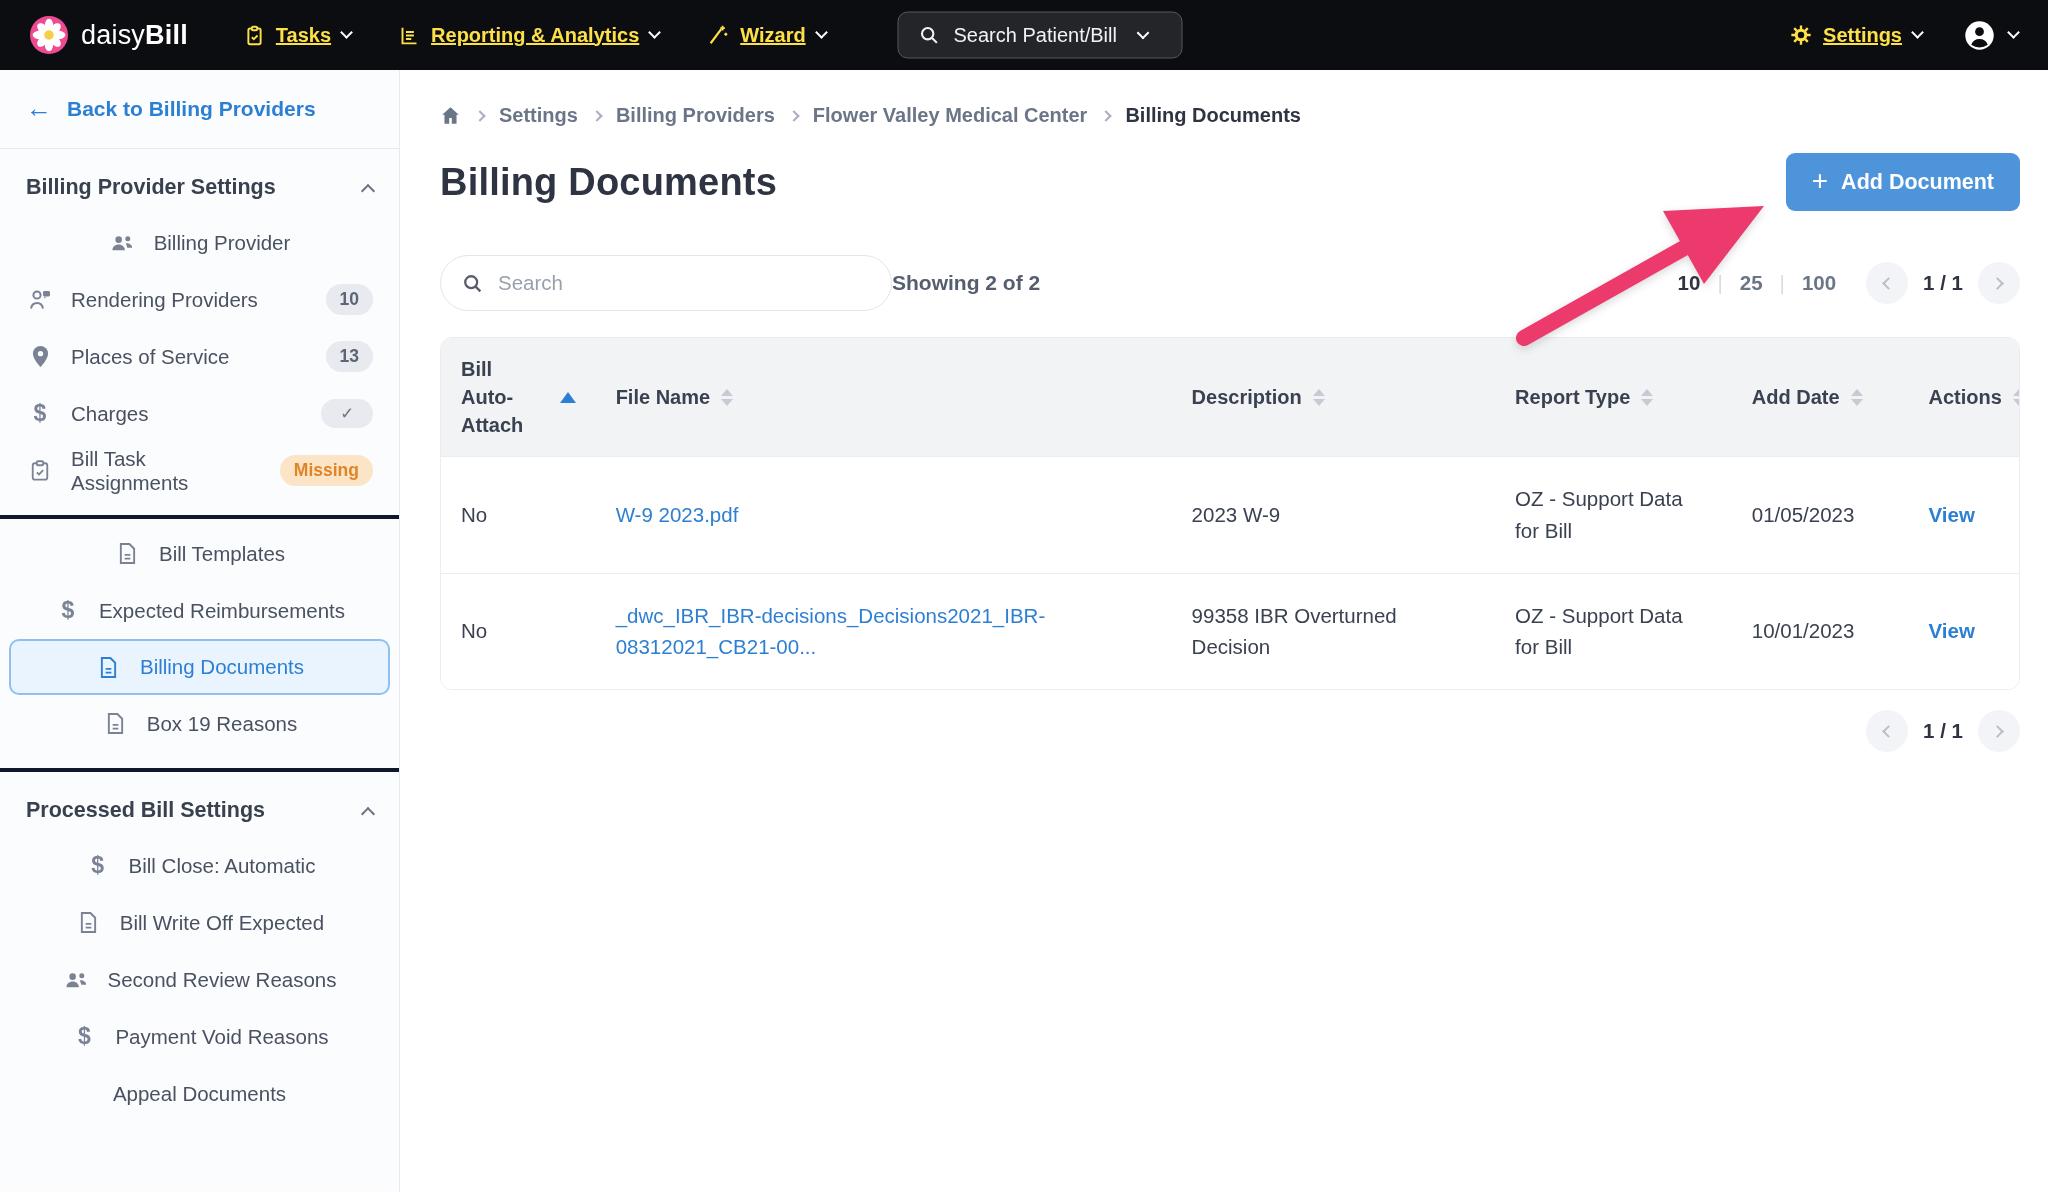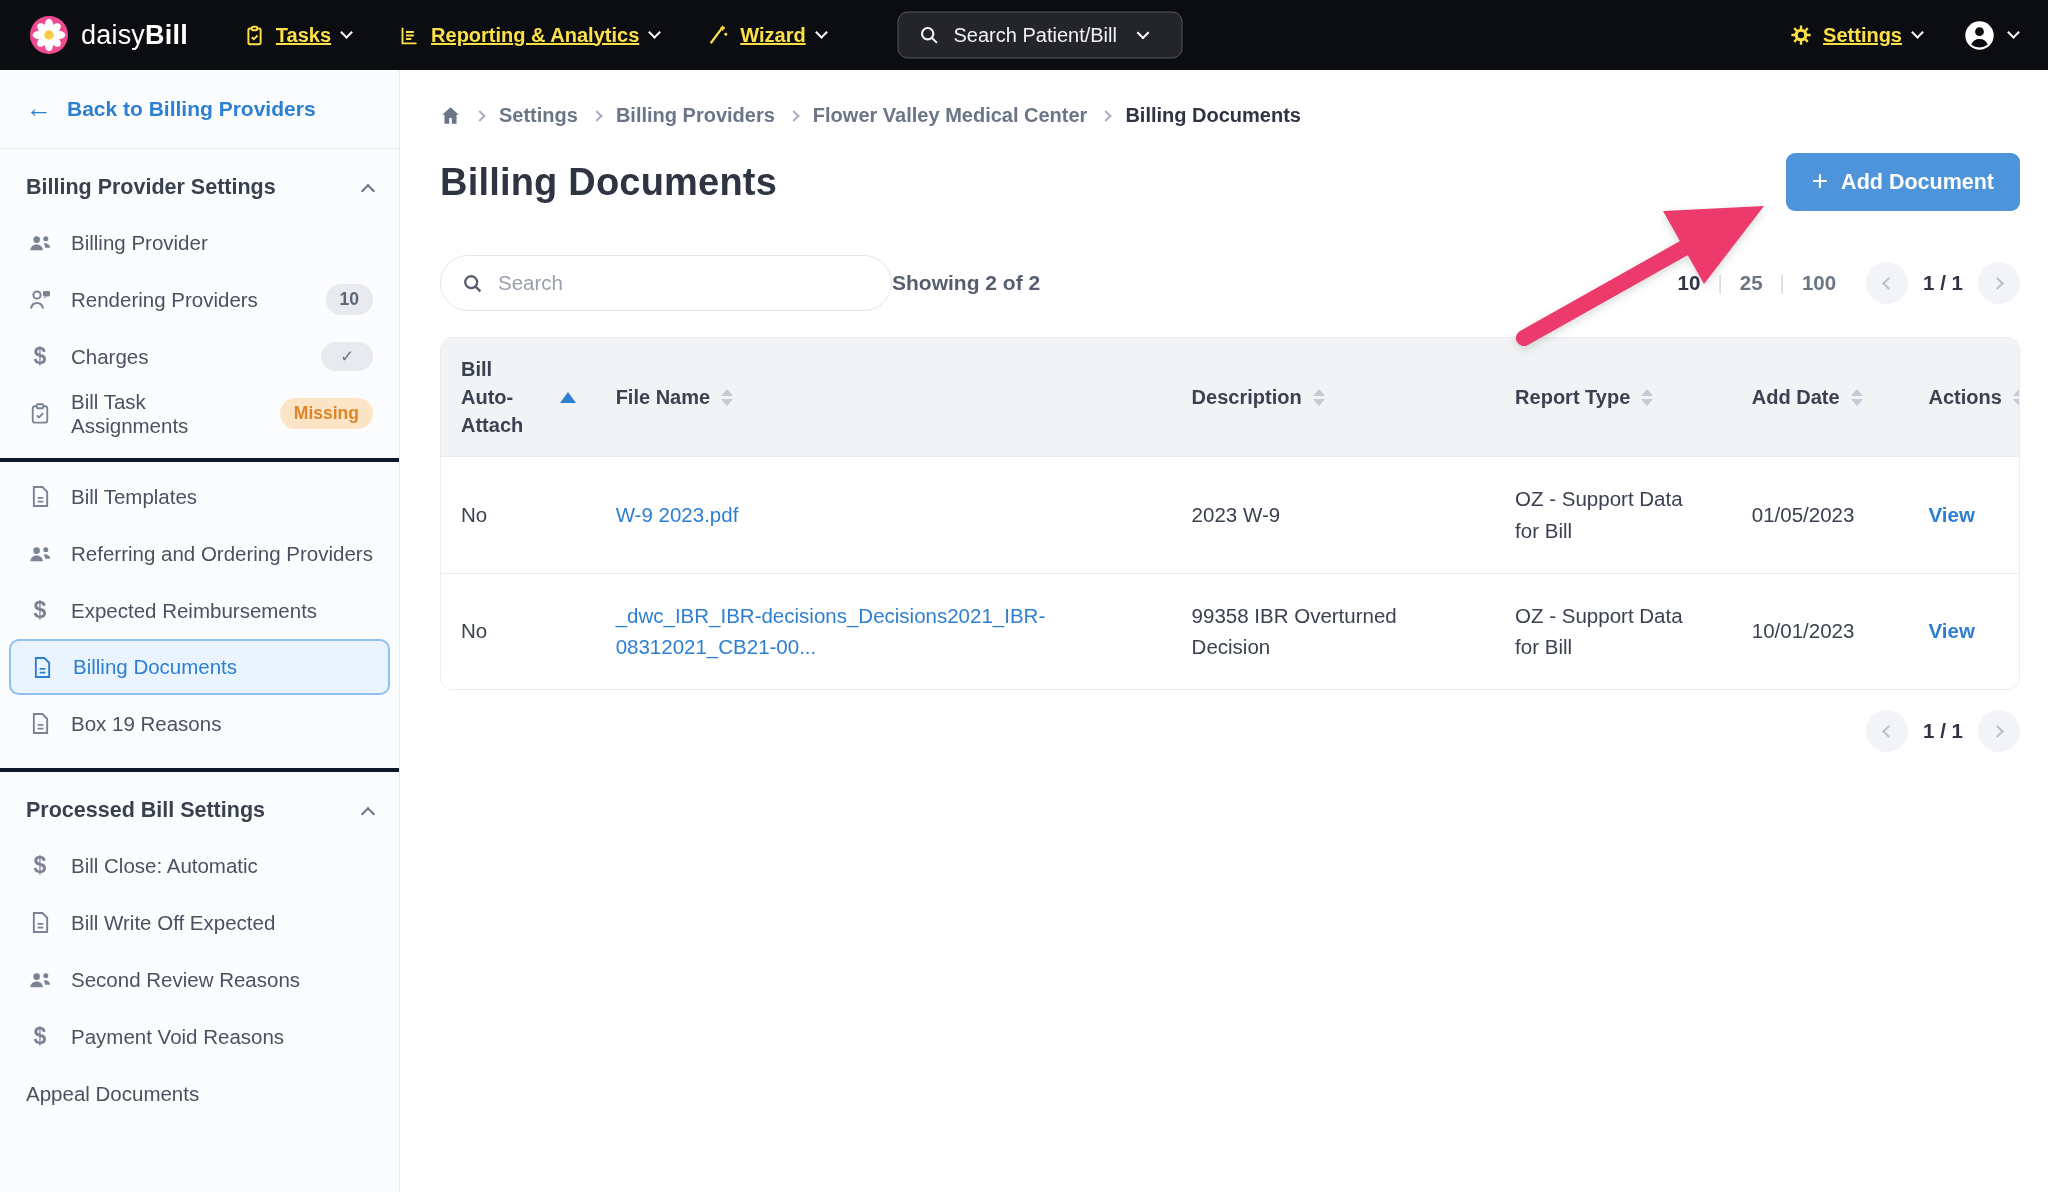--- a/index.html
+++ b/index.html
@@ -34,21 +34,21 @@
   .shell { display:flex; height:1122px; }
 
   
   .sidebar { width:400px; min-width:400px; background:#FBFCFE; border-right:1px solid #E7E9EE; overflow:hidden; }
   .back-row { display:flex; align-items:center; gap:15px; padding:27px 26px; border-bottom:1px solid #E7E9EE; color:#2D7FD3; font-size:21px; font-weight:700; cursor:pointer; }
   .back-arrow { font-size:26px; line-height:1; font-weight:400; margin-top:-2px; }
   .side-section { padding:6px 0 16px; }
   .side-section:not(:last-child) { border-bottom:4px solid #0f172a; }
   .section-head { display:flex; justify-content:space-between; align-items:center; padding:20px 26px 14px; color:#39404E; font-weight:800; font-size:21.5px; cursor:pointer; }
   .chev-up { width:10px; height:10px; border-right:2.5px solid #6a7284; border-bottom:2.5px solid #6a7284; transform:rotate(-135deg); margin-top:6px; }
-  .side-item { display:flex; align-items:center; gap:17px; height:57px; padding:0 26px; font-size:20.5px; color:#4A5160; cursor:pointer; }
+  .side-item { display:flex; align-items:center; gap:17px; height:57px; padding:0 26px; font-size:20.5px; color:#4A5160; cursor:pointer;justify-content:center; }
   .side-item .icon { width:28px; display:flex; justify-content:center; align-items:center; color:#7b8294; flex:none; }
   .side-item .icon .dollar { font-size:23px; font-weight:600; }
   .side-item.active { margin:0 9px; padding:0 17px; height:56px; border:2px solid #8FC0EF; background:#EAF4FE; border-radius:10px; color:#2D7FD3; }
   .side-item.active .icon { color:#2D7FD3; }
   .badge { margin-left:auto; background:#E8EAEF; color:#5C6575; border-radius:17px; padding:5px 14px; font-size:17.5px; font-weight:700; }
   .badge.warning { background:#FBE5C6; color:#E08428; }
   .badge.check { padding:5px 19px; color:#6e7787; font-size:16.5px; }
 
   
   .main { flex:1; padding:0 28px 0 40px; background:#fff; position:relative; }
@@ -221,20 +221,30 @@
                 <path d="M3 19.5c.6-3.4 3-5.5 6-5.5s5.4 2.1 6 5.5"></path>
                 <rect x="15" y="2" width="7" height="5.4" rx="1.4" fill="currentColor" stroke="none"></rect>
                 <path d="M16.6 7.4l-.8 2.2 2.6-1.6" fill="currentColor" stroke="none"></path>
               </svg>
             </span>
             <span>Rendering Providers</span>
             <span class="badge count">10</span>
           </div>
           <div class="side-item">
             <span class="icon">
+              <svg width="19" height="23" viewBox="0 0 20 24" fill="currentColor">
+                <path d="M10 1a8 8 0 0 0-8 8c0 5.6 8 14 8 14s8-8.4 8-14a8 8 0 0 0-8-8z"></path>
+                <circle cx="10" cy="9" r="2.8" fill="#FBFCFE"></circle>
+              </svg>
+            </span>
+            <span>Places of Service</span>
+            <span class="badge count">13</span>
+          </div>
+          <div class="side-item">
+            <span class="icon">
               <span class="dollar">$</span>
             </span>
             <span>Charges</span>
             <span class="badge check">✓</span>
           </div>
           <div class="side-item">
             <span class="icon">
               <svg width="20" height="23" viewBox="0 0 22 24" fill="none" stroke="currentColor" stroke-width="2">
                 <rect x="3" y="4" width="16" height="18" rx="2.4"></rect>
                 <rect x="7.5" y="1.8" width="7" height="4.4" rx="1.2" fill="#FBFCFE"></rect>
@@ -247,31 +257,20 @@
         </div>
         <div class="side-section">
           <div class="side-item">
             <span class="icon">
               <svg width="19" height="23" viewBox="0 0 20 24" fill="none" stroke="currentColor" stroke-width="2">
                 <path d="M3 2h9l5 5v15H3z"></path>
                 <path d="M7 13.5h6M7 17.5h6" stroke-width="1.8"></path>
               </svg>
             </span>
             <span>Bill Templates</span>
-          </div>
-          <div class="side-item">
-            <span class="icon">
-              <svg width="25" height="22" viewBox="0 0 26 22" fill="currentColor">
-                <circle cx="9" cy="7.5" r="3.4"></circle>
-                <path d="M2.5 18.5c0-3.6 2.9-6 6.5-6s6.5 2.4 6.5 6z"></path>
-                <circle cx="18.5" cy="6.5" r="2.6"></circle>
-                <path d="M16.5 11.3c3-.4 6.5 1.2 6.5 4.7h-5"></path>
-              </svg>
-            </span>
-            <span>Referring and Ordering Providers</span>
           </div>
           <div class="side-item">
             <span class="icon">
               <span class="dollar">$</span>
             </span>
             <span>Expected Reimbursements</span>
           </div>
           <div class="side-item active">
             <span class="icon">
               <svg width="19" height="23" viewBox="0 0 20 24" fill="none" stroke="currentColor" stroke-width="2">

